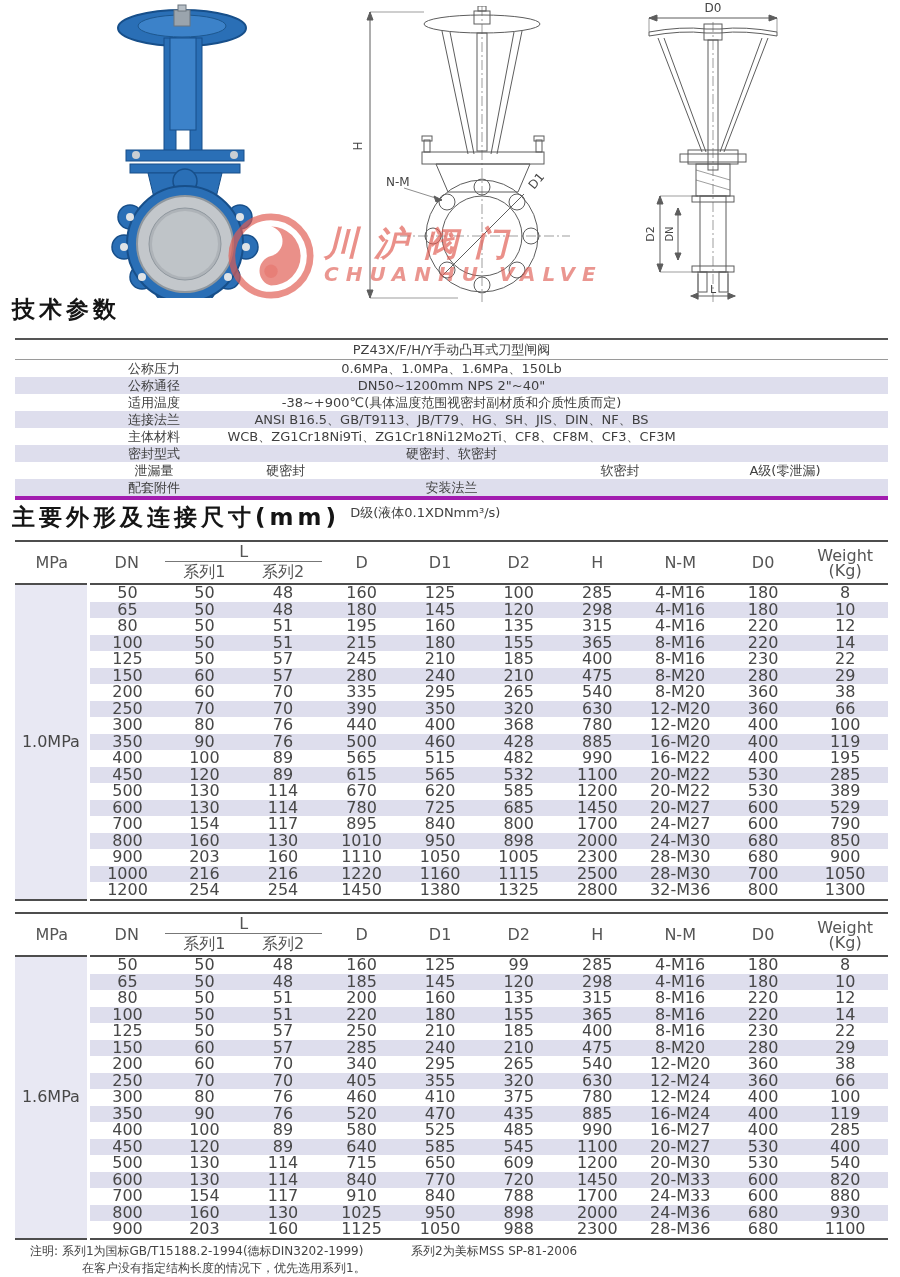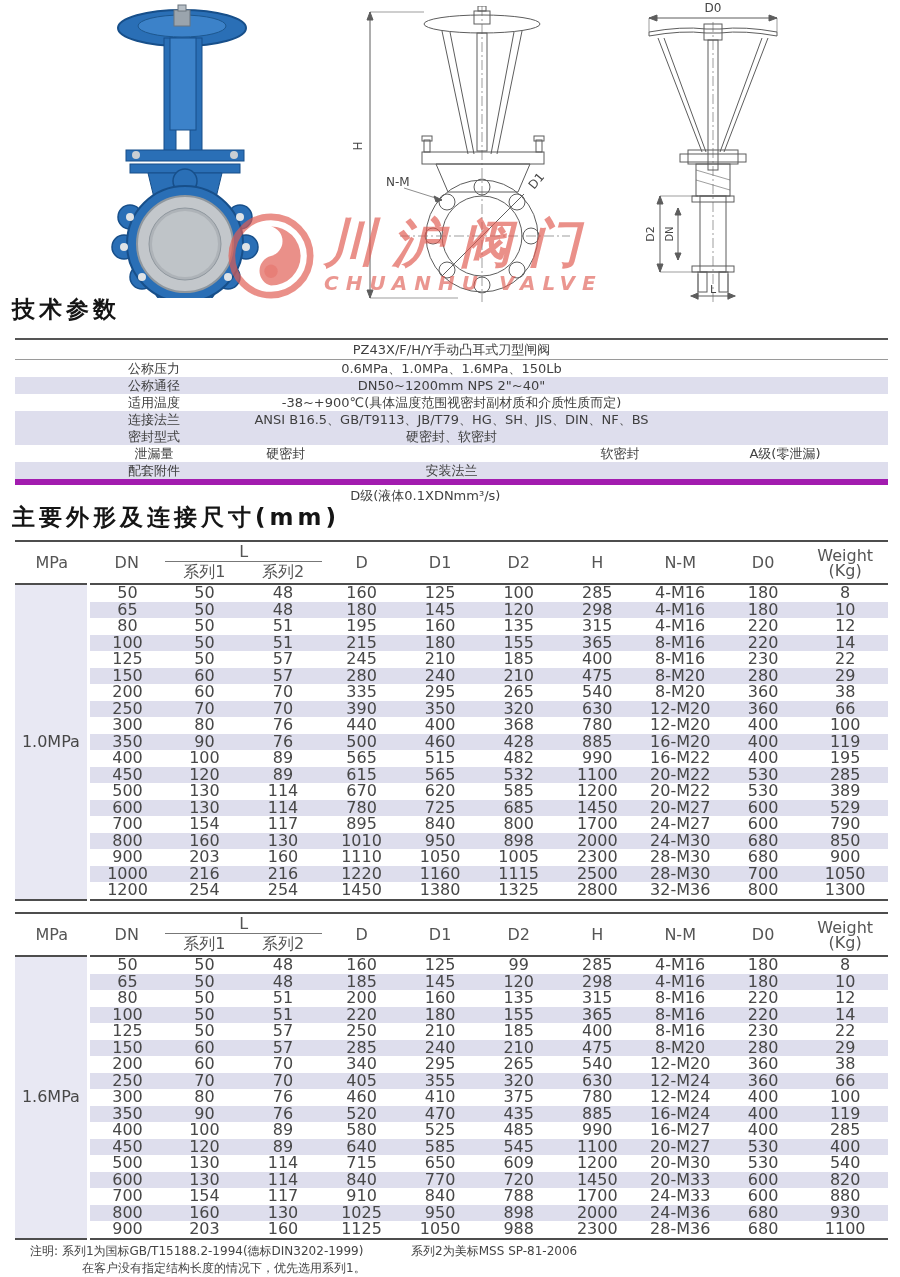--- a/index.html
+++ b/index.html
@@ -4,31 +4,31 @@
 <style>
   html,body{margin:0;padding:0;background:#ffffff;}
   .page{position:relative;width:900px;height:1277px;background:#fff;overflow:hidden;
         font-family:"DejaVu Sans","Liberation Sans",sans-serif;color:#3f3f3f;}
   
   .fig{position:absolute;}
   .watermark{position:absolute;left:228px;top:206px;width:470px;height:100px;
              display:flex;align-items:center;opacity:.8;pointer-events:none;}
   .wm-logo{width:86px;height:86px;flex:0 0 auto;}
   .wm-txt{margin-left:10px;}
-  .wm-cn{font-size:52px;font-weight:bold;color:rgba(224,92,82,.85);letter-spacing:16px;
+  .wm-cn{font-size:34px;font-weight:bold;color:rgba(224,92,82,.85);letter-spacing:16px;
          line-height:1;white-space:nowrap;font-style:italic;}
   .wm-en{font-size:20px;font-weight:bold;font-style:italic;color:rgba(224,92,82,.8);
          letter-spacing:7px;margin-top:2px;white-space:nowrap;}
   svg text{font-family:"DejaVu Sans","Liberation Sans",sans-serif;}
   
   .sec-title{position:absolute;left:12px;font-size:23px;font-weight:bold;color:#151515;
              letter-spacing:4px;}
   
   .ptable{position:absolute;left:15px;top:338px;width:873px;border-top:2px solid #555;
-          border-bottom:6px solid #a21caf;font-size:13px;}
+          border-bottom:4px solid #a21caf;font-size:13px;}
   .p-title{height:19px;line-height:19px;text-align:center;border-bottom:1px solid #9a9a9a;color:#3f3f3f;}
   .p-row{position:relative;height:17px;line-height:17px;}
   .p-row.alt{background:#dedeed;}
   .p-label{position:absolute;left:8px;top:0;width:30%;text-align:center;}
   .p-value{width:100%;text-align:center;}
   .p-seg{position:absolute;top:0;text-align:center;}
   .seg1{left:21%;width:20%;} .seg2{left:32%;width:30%;margin-top:42px;}
   .seg3{left:59.3%;width:20%;} .seg4{left:78.2%;width:20%;}
   
   .dtable{position:absolute;left:15px;width:873px;border-collapse:collapse;table-layout:fixed;
@@ -212,20 +212,24 @@
           <div class="p-value">DN50~1200mm NPS 2"~40"</div>
         </div>
         <div class="p-row">
           <span class="p-label">适用温度</span>
           <div class="p-value">-38~+900℃(具体温度范围视密封副材质和介质性质而定)</div>
         </div>
         <div class="p-row alt">
           <span class="p-label">连接法兰</span>
           <div class="p-value">ANSI B16.5、GB/T9113、JB/T79、HG、SH、JIS、DIN、NF、BS</div>
         </div>
+        <div class="p-row">
+          <span class="p-label">主体材料</span>
+          <div class="p-value">WCB、ZG1Cr18Ni9Ti、ZG1Cr18Ni12Mo2Ti、CF8、CF8M、CF3、CF3M</div>
+        </div>
         <div class="p-row alt">
           <span class="p-label">密封型式</span>
           <div class="p-value">硬密封、软密封</div>
         </div>
       </div>
     <div class="p-row">
       <span class="p-label">泄漏量</span>
       <span class="p-seg seg1">硬密封</span>
       <span class="p-seg seg2">D级(液体0.1XDNmm³/s)</span>
       <span class="p-seg seg3">软密封</span>

